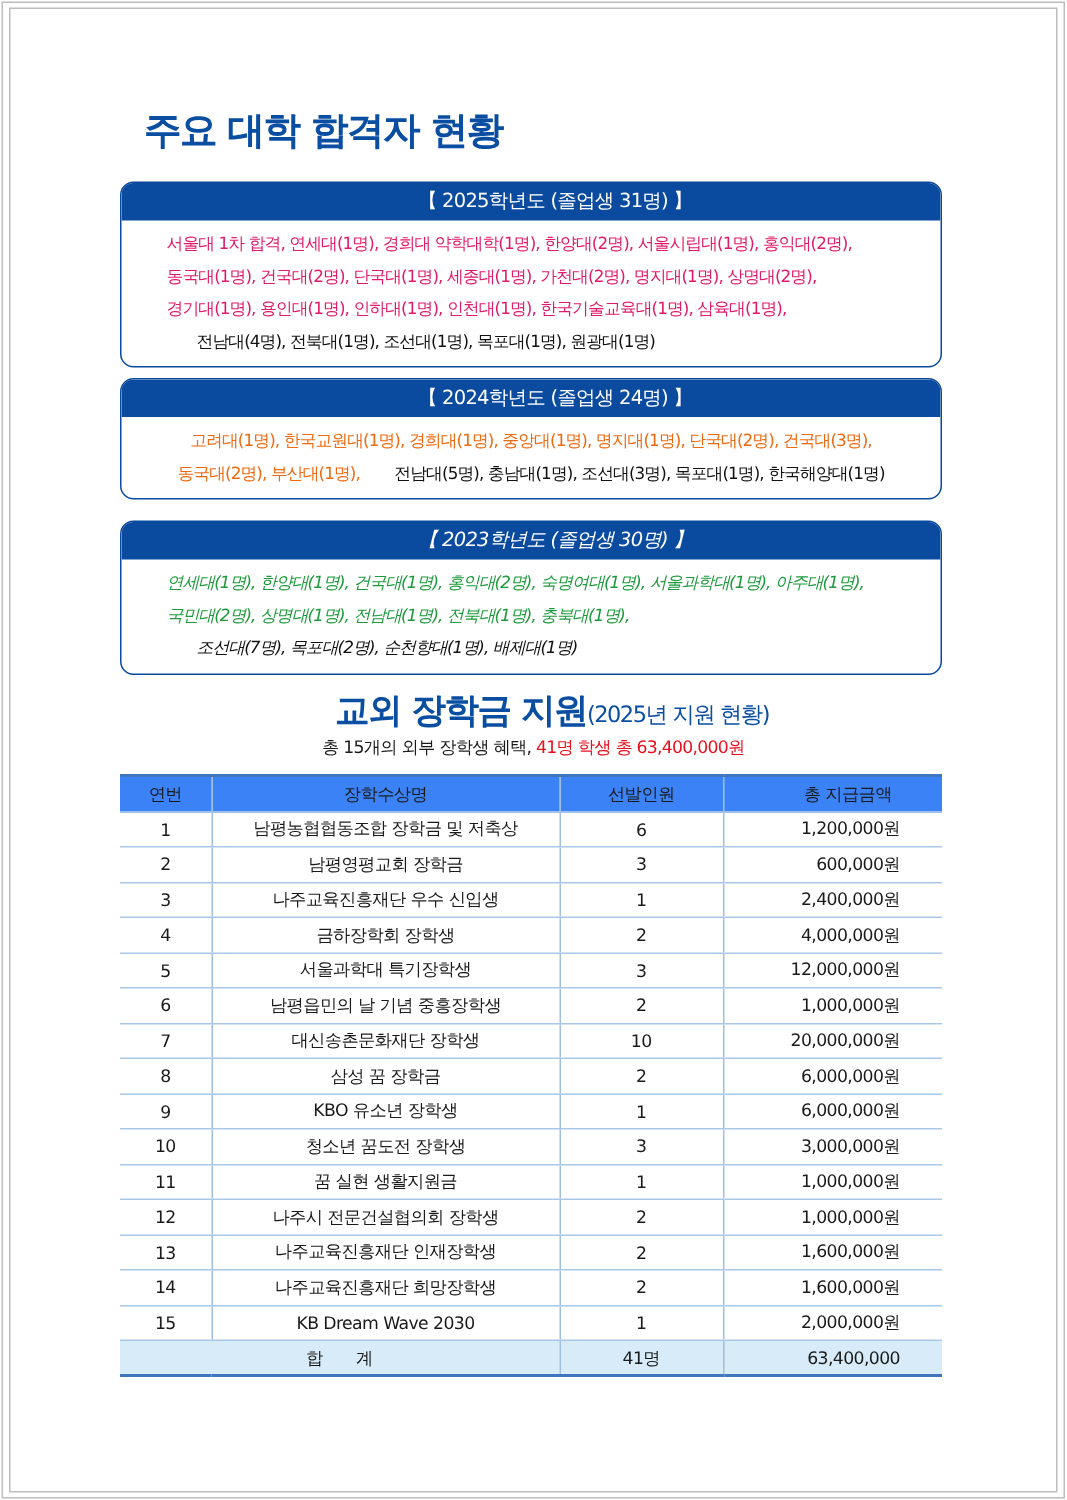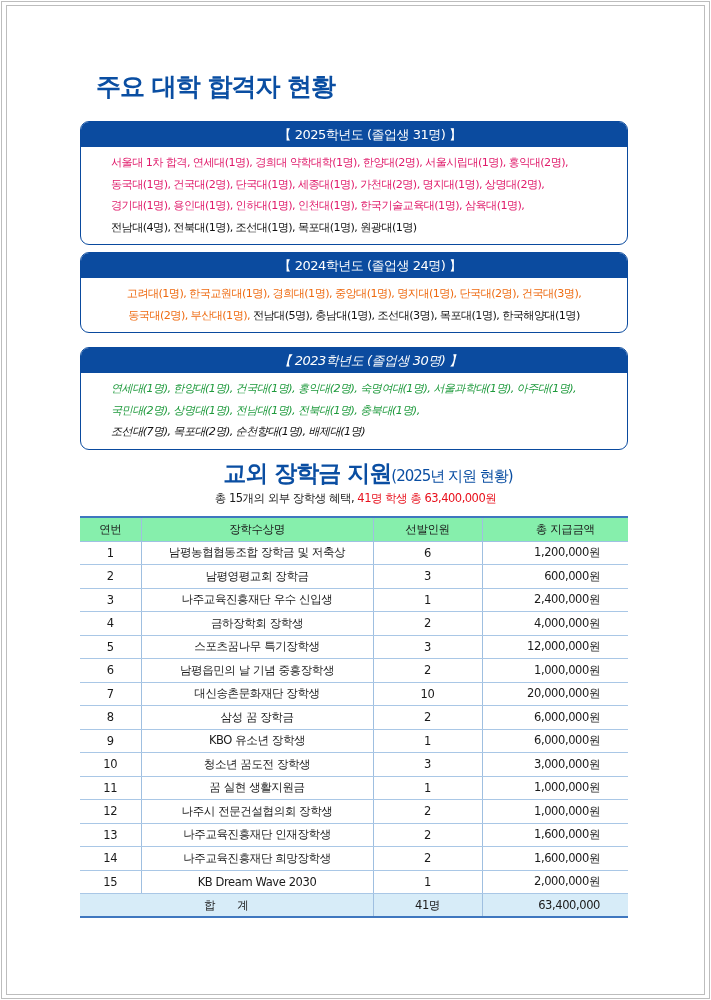--- a/index.html
+++ b/index.html
@@ -9,31 +9,31 @@
   .frame-inner { position: absolute; left: 6px; top: 5px; width: 699px; height: 990px; border: 1px solid #bdbdbd; background: #fff; }
 
   .main-title { position: absolute; left: 96px; top: 70px; font-size: 25px; font-weight: bold; color: #0a4ea2; letter-spacing: -1px; }
 
   .year-box { position: absolute; left: 80px; width: 548px; border: 1px solid #0a4a9e; border-radius: 9px; overflow: hidden; background: #fff; }
   .year-head { background: #0b4b9f; color: #fff; text-align: center; font-size: 13px; height: 25px; line-height: 25px; letter-spacing: -0.5px; padding-left: 32px; }
   .year-body { padding: 5px 10px 6px 30px; font-size: 11.2px; line-height: 21.5px; letter-spacing: -0.6px; }
   .c-pink { color: #e01a6a; }
   .c-orange { color: #ee6a10; }
   .c-green { color: #1e9a3c; }
-  .c-black { color: #111; }
+  .c-black { color: #111; margin-left: 20px; }
   #box-2024 .year-body { text-align: center; padding-left: 10px; }
 
   .sch-title { position: absolute; left: 0; width: 711px; top: 458px; text-align: center; color: #0a4ea2; letter-spacing: -1px; padding-left: 25px; }
   .sch-title .big { font-size: 23px; font-weight: bold; }
   .sch-title .small { font-size: 15px; }
   .sch-sub { position: absolute; left: 0; width: 711px; top: 491px; text-align: center; font-size: 11.5px; letter-spacing: -0.5px; }
   .sch-sub .red { color: #e8101c; }
 
   table.sch { position: absolute; left: 80px; top: 516px; width: 548px; border-collapse: collapse; font-size: 11.5px; letter-spacing: -0.4px; }
-  table.sch th { background: #86efac; font-weight: normal; height: 24px; border-top: 2px solid #3f77bf; border-bottom: 1px solid #9fc1e3; }
+  table.sch th { background: #3b82f6; font-weight: normal; height: 24px; border-top: 2px solid #3f77bf; border-bottom: 1px solid #9fc1e3; }
   table.sch td { height: 23.5px; text-align: center; border-bottom: 1px solid #a9c7e6; }
   table.sch th + th, table.sch td + td { border-left: 1px solid #9fbfe0; }
   table.sch td.amt { text-align: right; padding-right: 28px; margin-left: 36px; }
   table.sch th.amt { text-align: center; }
   table.sch tr.total td { background: #d7ecf8; border-bottom: 2px solid #3f77bf; }
   table.sch tr.total td.amt { text-align: right; padding-right: 28px; }
   .c1 { width: 61px; } .c2 { width: 232px; } .c3 { width: 109px; } .c4 { width: 146px; padding-left: 20px; }
 </style>
 </head>
 <body>
@@ -106,21 +106,21 @@
         <td class="amt">2,400,000원</td>
       </tr>
       <tr>
         <td>4</td>
         <td>금하장학회 장학생</td>
         <td>2</td>
         <td class="amt">4,000,000원</td>
       </tr>
       <tr>
         <td>5</td>
-        <td>스포츠꿈나무 특기장학생</td>
+        <td>서울과학대 특기장학생</td>
         <td>3</td>
         <td class="amt">12,000,000원</td>
       </tr>
       <tr>
         <td>6</td>
         <td>남평읍민의 날 기념 중흥장학생</td>
         <td>2</td>
         <td class="amt">1,000,000원</td>
       </tr>
       <tr>

